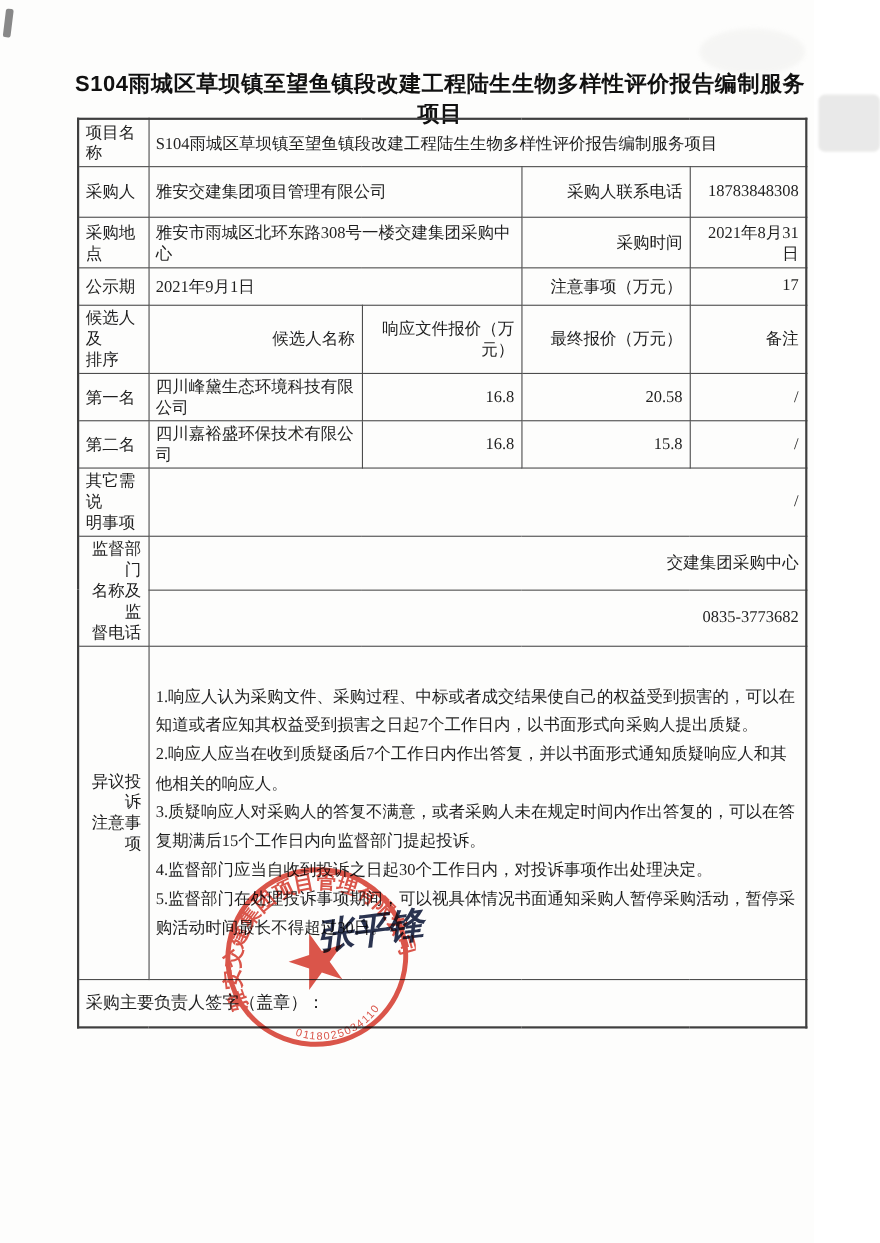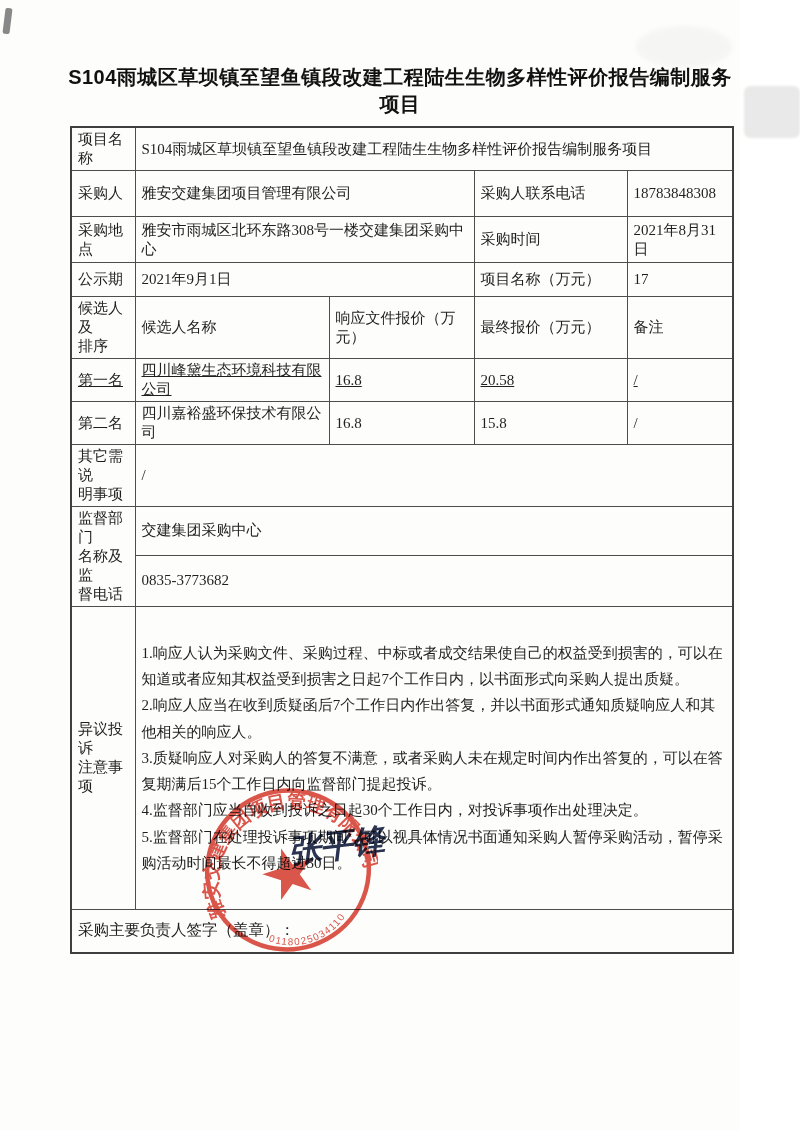--- a/index.html
+++ b/index.html
@@ -31,46 +31,46 @@
     font-weight:bold;
     font-size:20px;
     line-height:1.35;
     text-align:center;
     color:#111;
     letter-spacing:0.5px;
   }
 
   table.doc-table {
     position:absolute;
-    left:70px; top:126px;
+    left:70px; top:107px;
     width:662px;
     border-collapse:collapse;
     table-layout:fixed;
     font-size:15px;
     color:#1f1f1f;
   }
   .doc-table td {
     border:1.6px solid #4d4d4d;
     padding:2px 6px;
     vertical-align:middle;
     overflow:hidden;
   }
   .doc-table { border:2px solid #3f3f3f; }
   .lbl  { text-align:left; padding-left:5px; }
-  .c    { text-align:left; }
+  .c    { text-align:right; }
   .l    { text-align:left; }
   .pre  { white-space:pre-line; }
   .objection-text { line-height:1.75; padding:6px 8px 6px 8px; }
 
   tr.r1  { height:43px; }
   tr.r2  { height:46px;margin-top:48px; }
   tr.r3  { height:46px; }
   tr.r4  { height:34px;padding-left:36px; }
   tr.r5  { height:38px; }
-  tr.r6  { height:40px;text-decoration:underline; }
+  tr.r6  { height:40px; }
   tr.r7  { height:42px; }
   tr.r8  { height:41px;padding-left:17px; }
   tr.r9a { height:38px; }
   tr.r9b { height:40px; }
   tr.r10 { height:303px; }
   tr.r11 { height:43px; }
 
   .sig-label-cell { font-size:15.5px; padding-left:6px; }
 
   .stamp {
@@ -127,21 +127,21 @@
       </tr>
       <tr class="r3">
         <td class="lbl">采购地点</td>
         <td colspan="2" class="l">雅安市雨城区北环东路308号一楼交建集团采购中心</td>
         <td class="c">采购时间</td>
         <td class="c">2021年8月31日</td>
       </tr>
       <tr class="r4">
         <td class="lbl">公示期</td>
         <td colspan="2" class="l">2021年9月1日</td>
-        <td class="c">项目名称（万元）</td>
+        <td class="c">注意事项（万元）</td>
         <td class="c">17</td>
       </tr>
       <tr class="r5">
         <td class="lbl pre">候选人及
 排序</td>
         <td class="c">候选人名称</td>
         <td class="c pre">响应文件报价（万
 元）</td>
         <td class="c">最终报价（万元）</td>
         <td class="c">备注</td>

